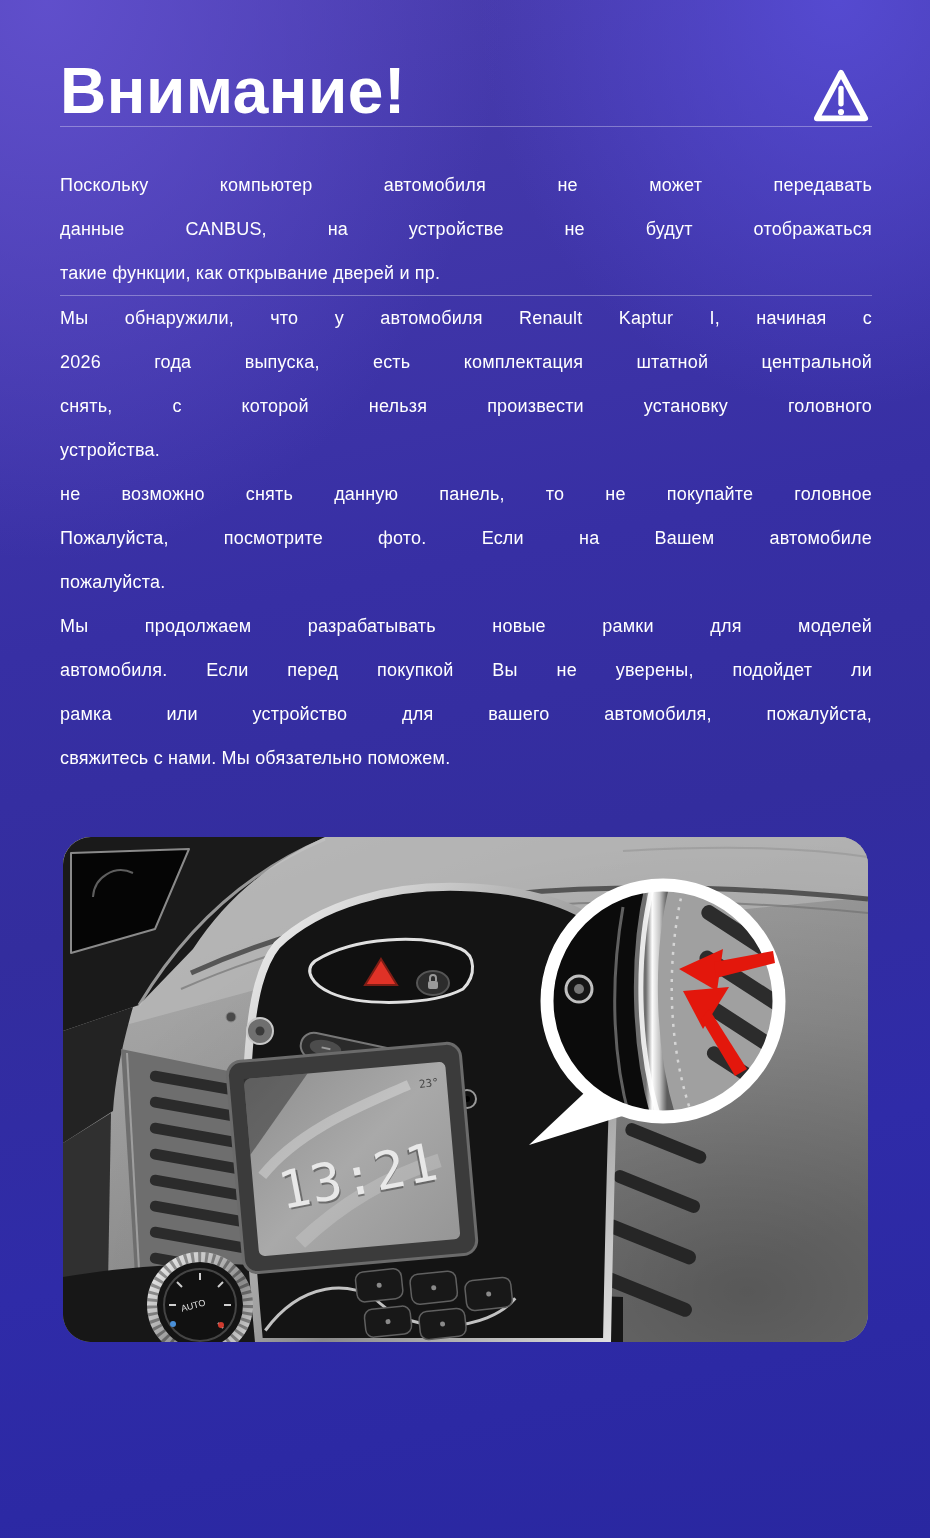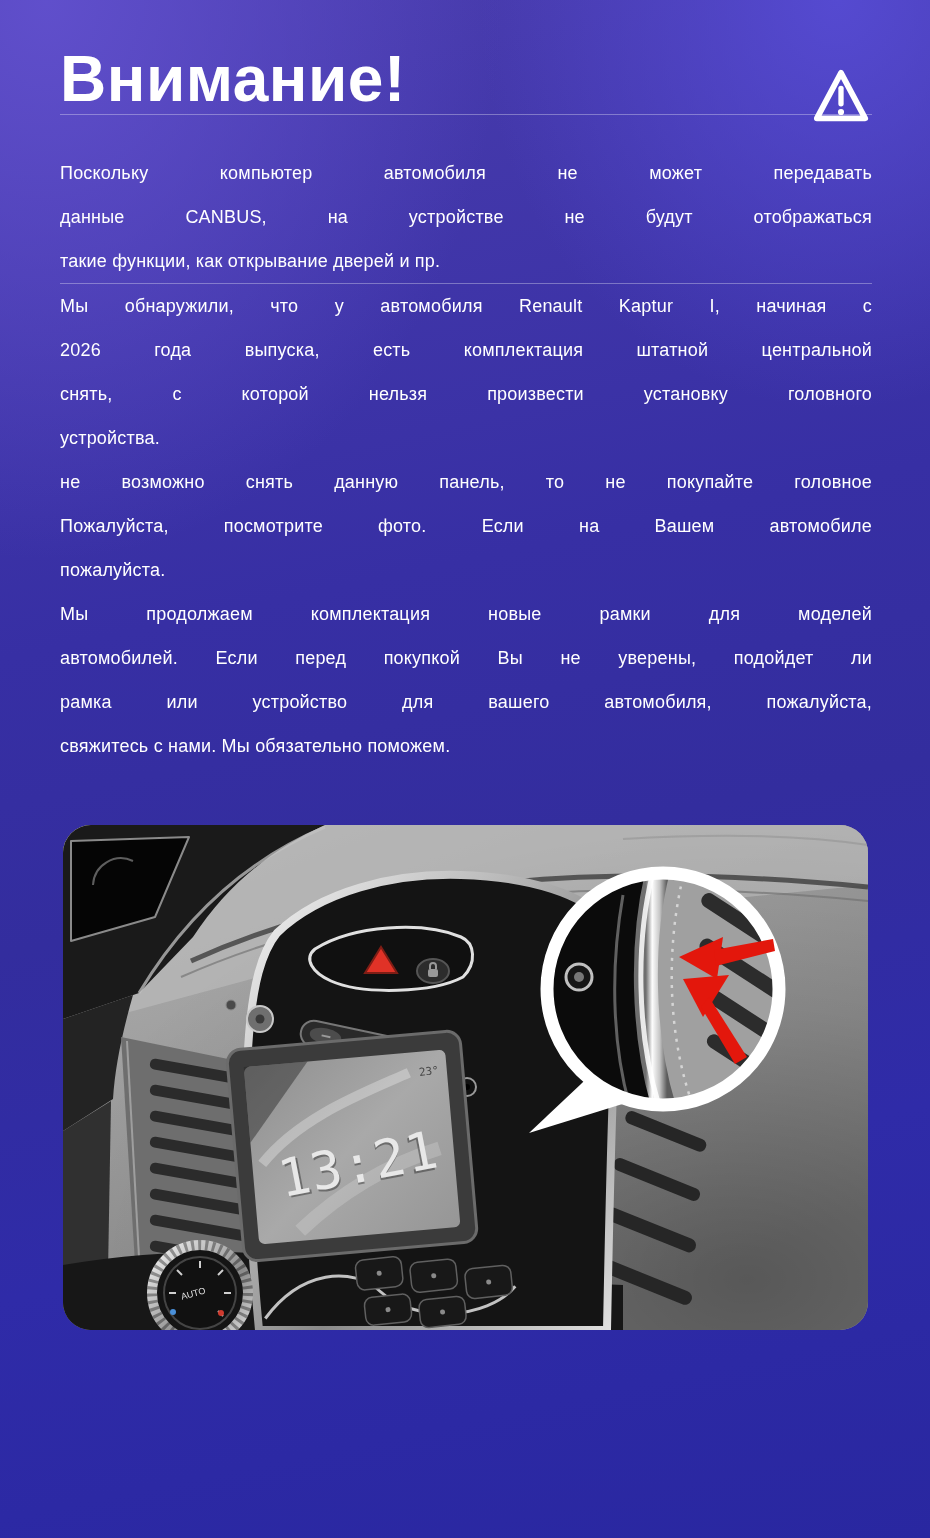--- a/index.html
+++ b/index.html
@@ -5,21 +5,21 @@
   html,body{margin:0;padding:0;}
   body{
     width:930px;height:1538px;overflow:hidden;
     font-family:"Liberation Sans",sans-serif;
     background:
       radial-gradient(55% 38% at 90% 0%, rgba(88,77,215,.85) 0%, rgba(88,77,215,0) 70%),
       radial-gradient(70% 52% at 5% 0%, rgba(97,80,205,.95) 0%, rgba(97,80,205,0) 70%),
       linear-gradient(168deg,#4a3dae 0%,#372fa4 38%,#332d9e 55%,#2f2ba8 75%,#2927a0 100%);
   }
   .page{position:relative;width:930px;height:1538px;padding:0 58px 0 60px;box-sizing:border-box;color:#fff;}
-  h1{margin:0;padding-top:44px;font-size:64px;line-height:70px;font-weight:700;letter-spacing:.5px;color:#fff;}
+  h1{margin:0;padding-top:56px;font-size:64px;line-height:70px;font-weight:700;letter-spacing:.5px;color:#fff;}
   .warn{position:absolute;top:66px;right:60px;width:58px;height:64px;}
   hr.sep{border:0;border-top:1px solid rgba(255,255,255,.32);margin:0;height:0;}
   .sep1{margin-top:54px;}
   .sep2{margin-top:57px;}
   .para{margin:0;font-size:18px;letter-spacing:.2px;color:#fff;}
   .p1{margin-top:36px;}
   .block2{}
   .line{height:44px;line-height:44px;overflow:hidden;white-space:nowrap;}
   .jl{white-space:normal;text-align:justify;text-align-last:justify;}
   figure.photo{margin:57px 0 0 3px;width:805px;height:505px;border-radius:28px;overflow:hidden;background:#9a9a9a;}
@@ -56,22 +56,22 @@
     <div class="line">устройства.</div>
   </div>
 
   <div class="para">
     <div class="line jl">не возможно снять данную панель, то не покупайте головное</div>
     <div class="line jl">Пожалуйста, посмотрите фото. Если на Вашем автомобиле</div>
     <div class="line">пожалуйста.</div>
   </div>
 
   <div class="para">
-    <div class="line jl">Мы продолжаем комплектация новые рамки для моделей</div>
-    <div class="line jl">автомобилей. Если перед покупкой Вы не уверены, подойдет ли</div>
+    <div class="line jl">Мы продолжаем разрабатывать новые рамки для моделей</div>
+    <div class="line jl">автомобиля. Если перед покупкой Вы не уверены, подойдет ли</div>
     <div class="line jl">рамка или устройство для вашего автомобиля, пожалуйста,</div>
     <div class="line">свяжитесь с нами. Мы обязательно поможем.</div>
   </div>
 
   <figure class="photo">
     <svg width="805" height="505" viewBox="0 0 805 505">
       <defs>
         <linearGradient id="gLea" x1="0" y1="0" x2="0.6" y2="1">
           <stop offset="0" stop-color="#b2b2b2"></stop>
             <stop offset=".5" stop-color="#9a9a9a"></stop>

